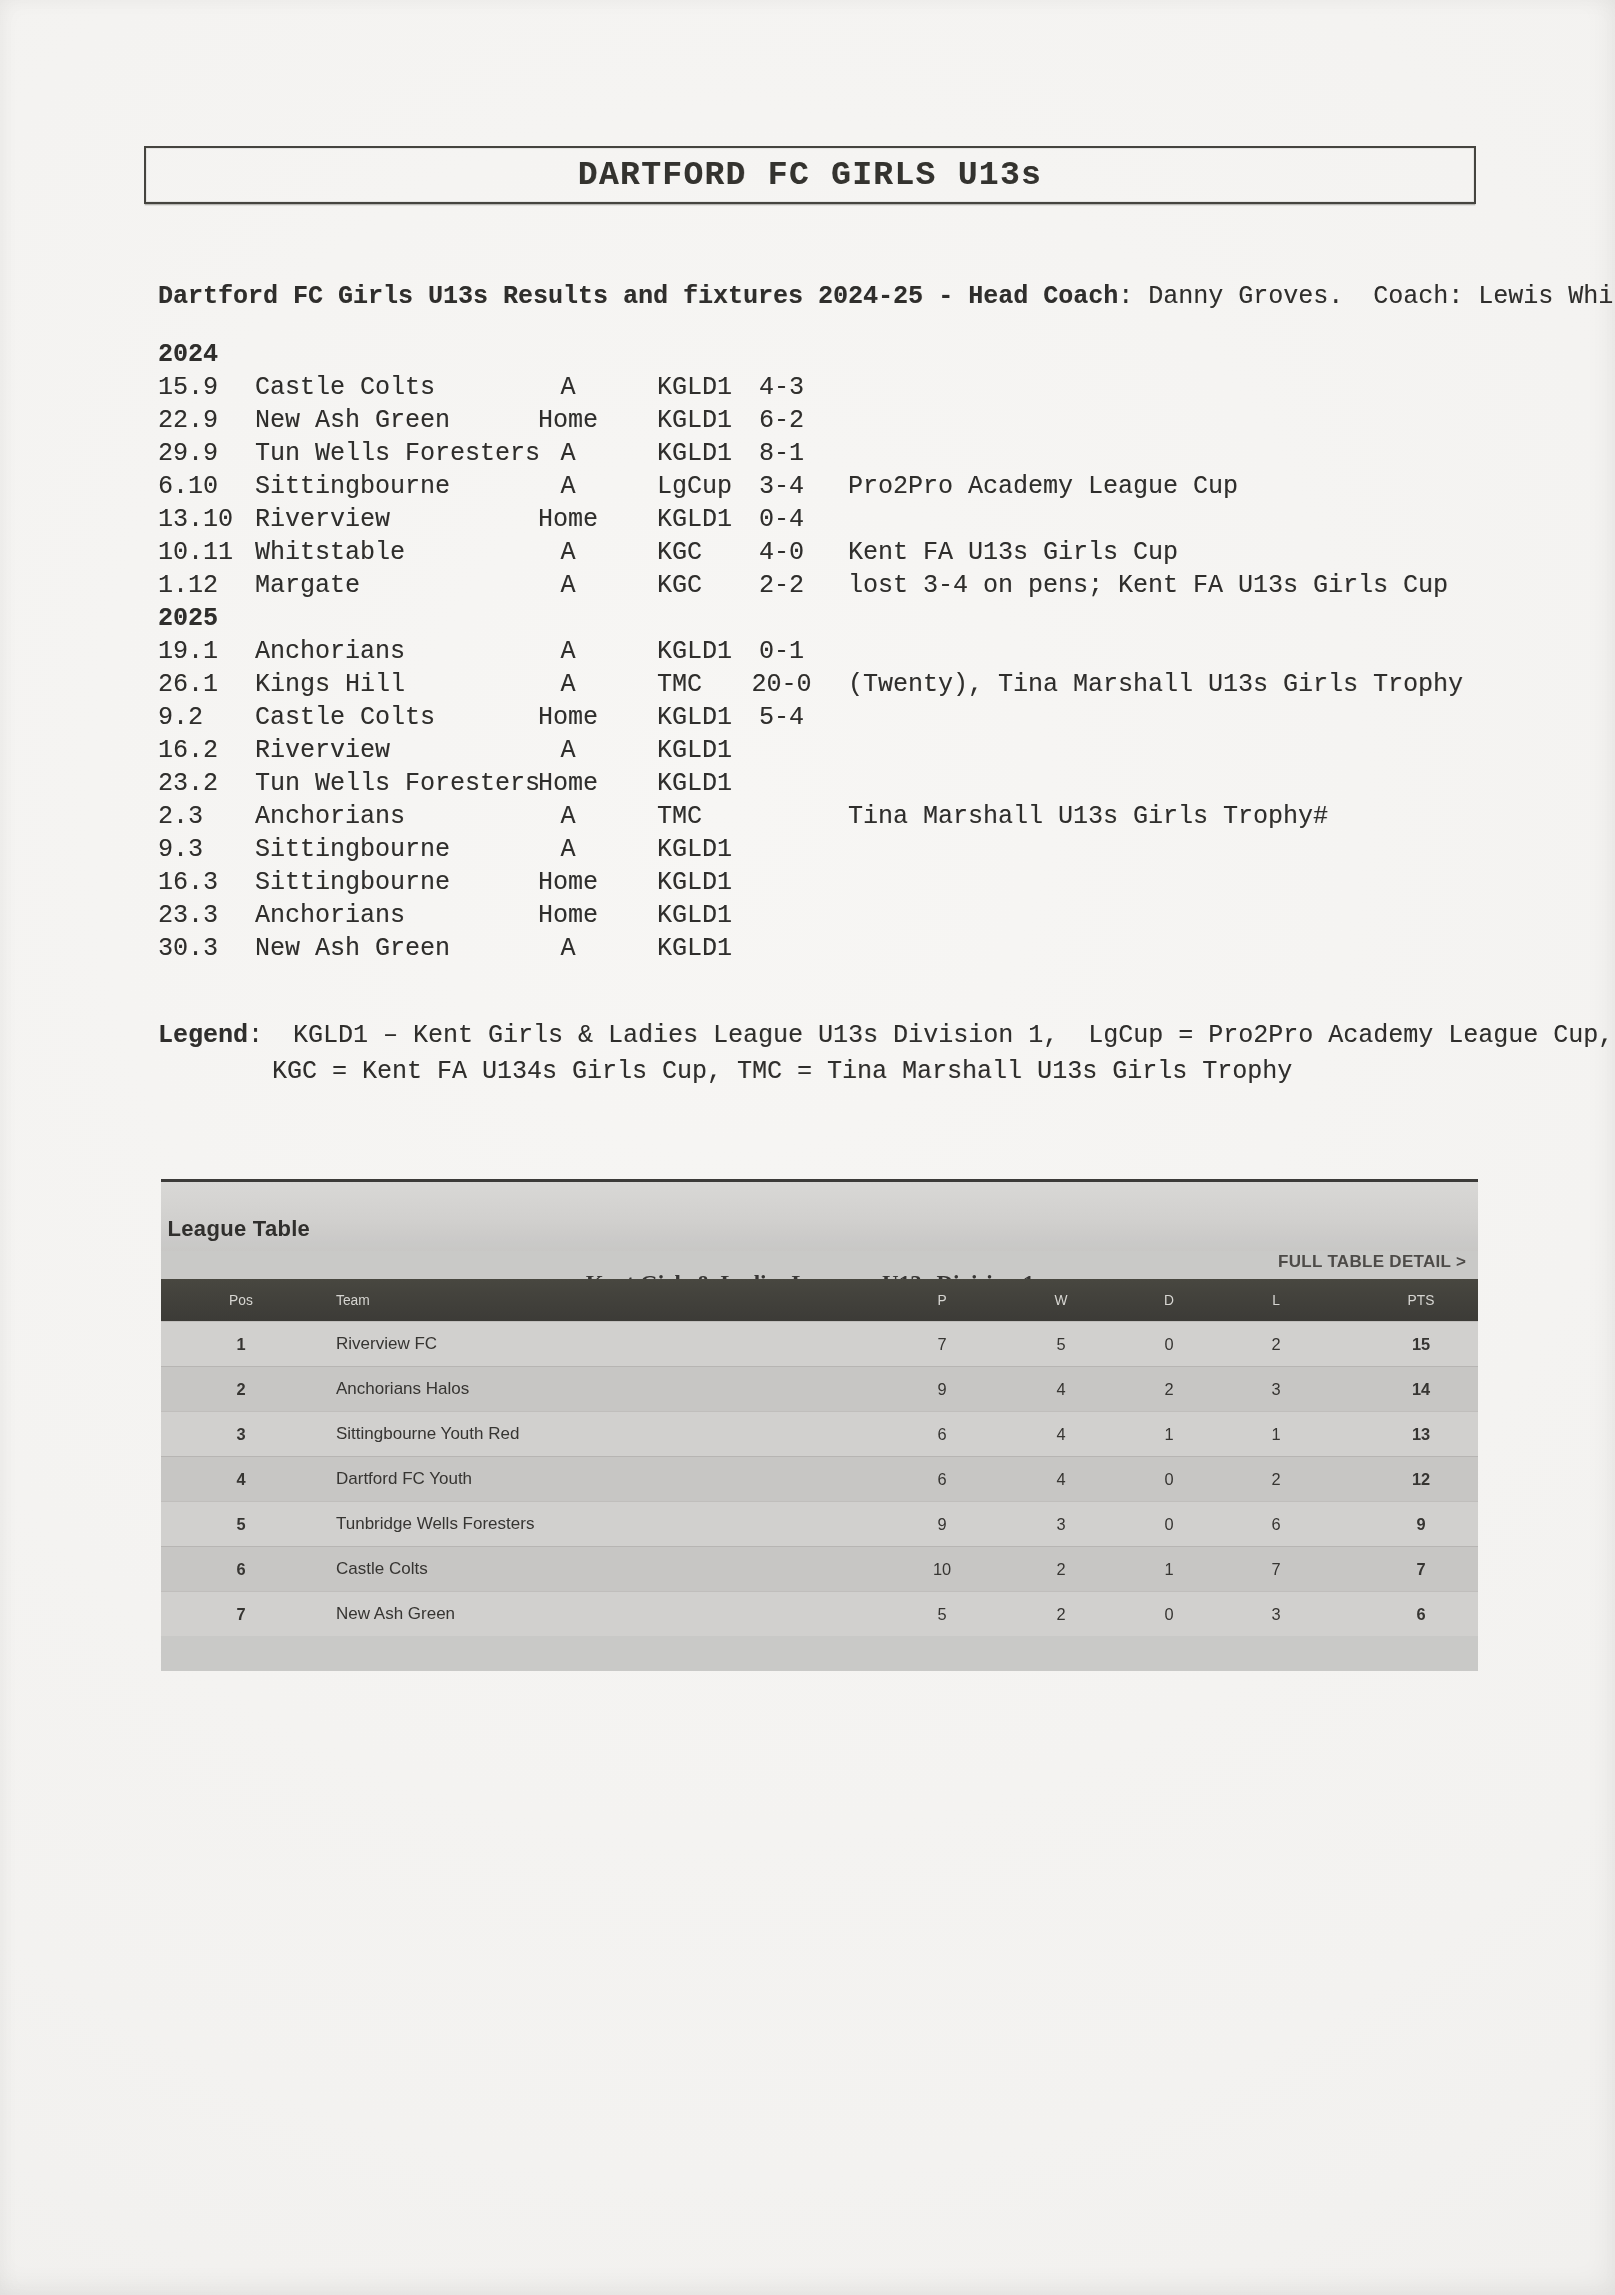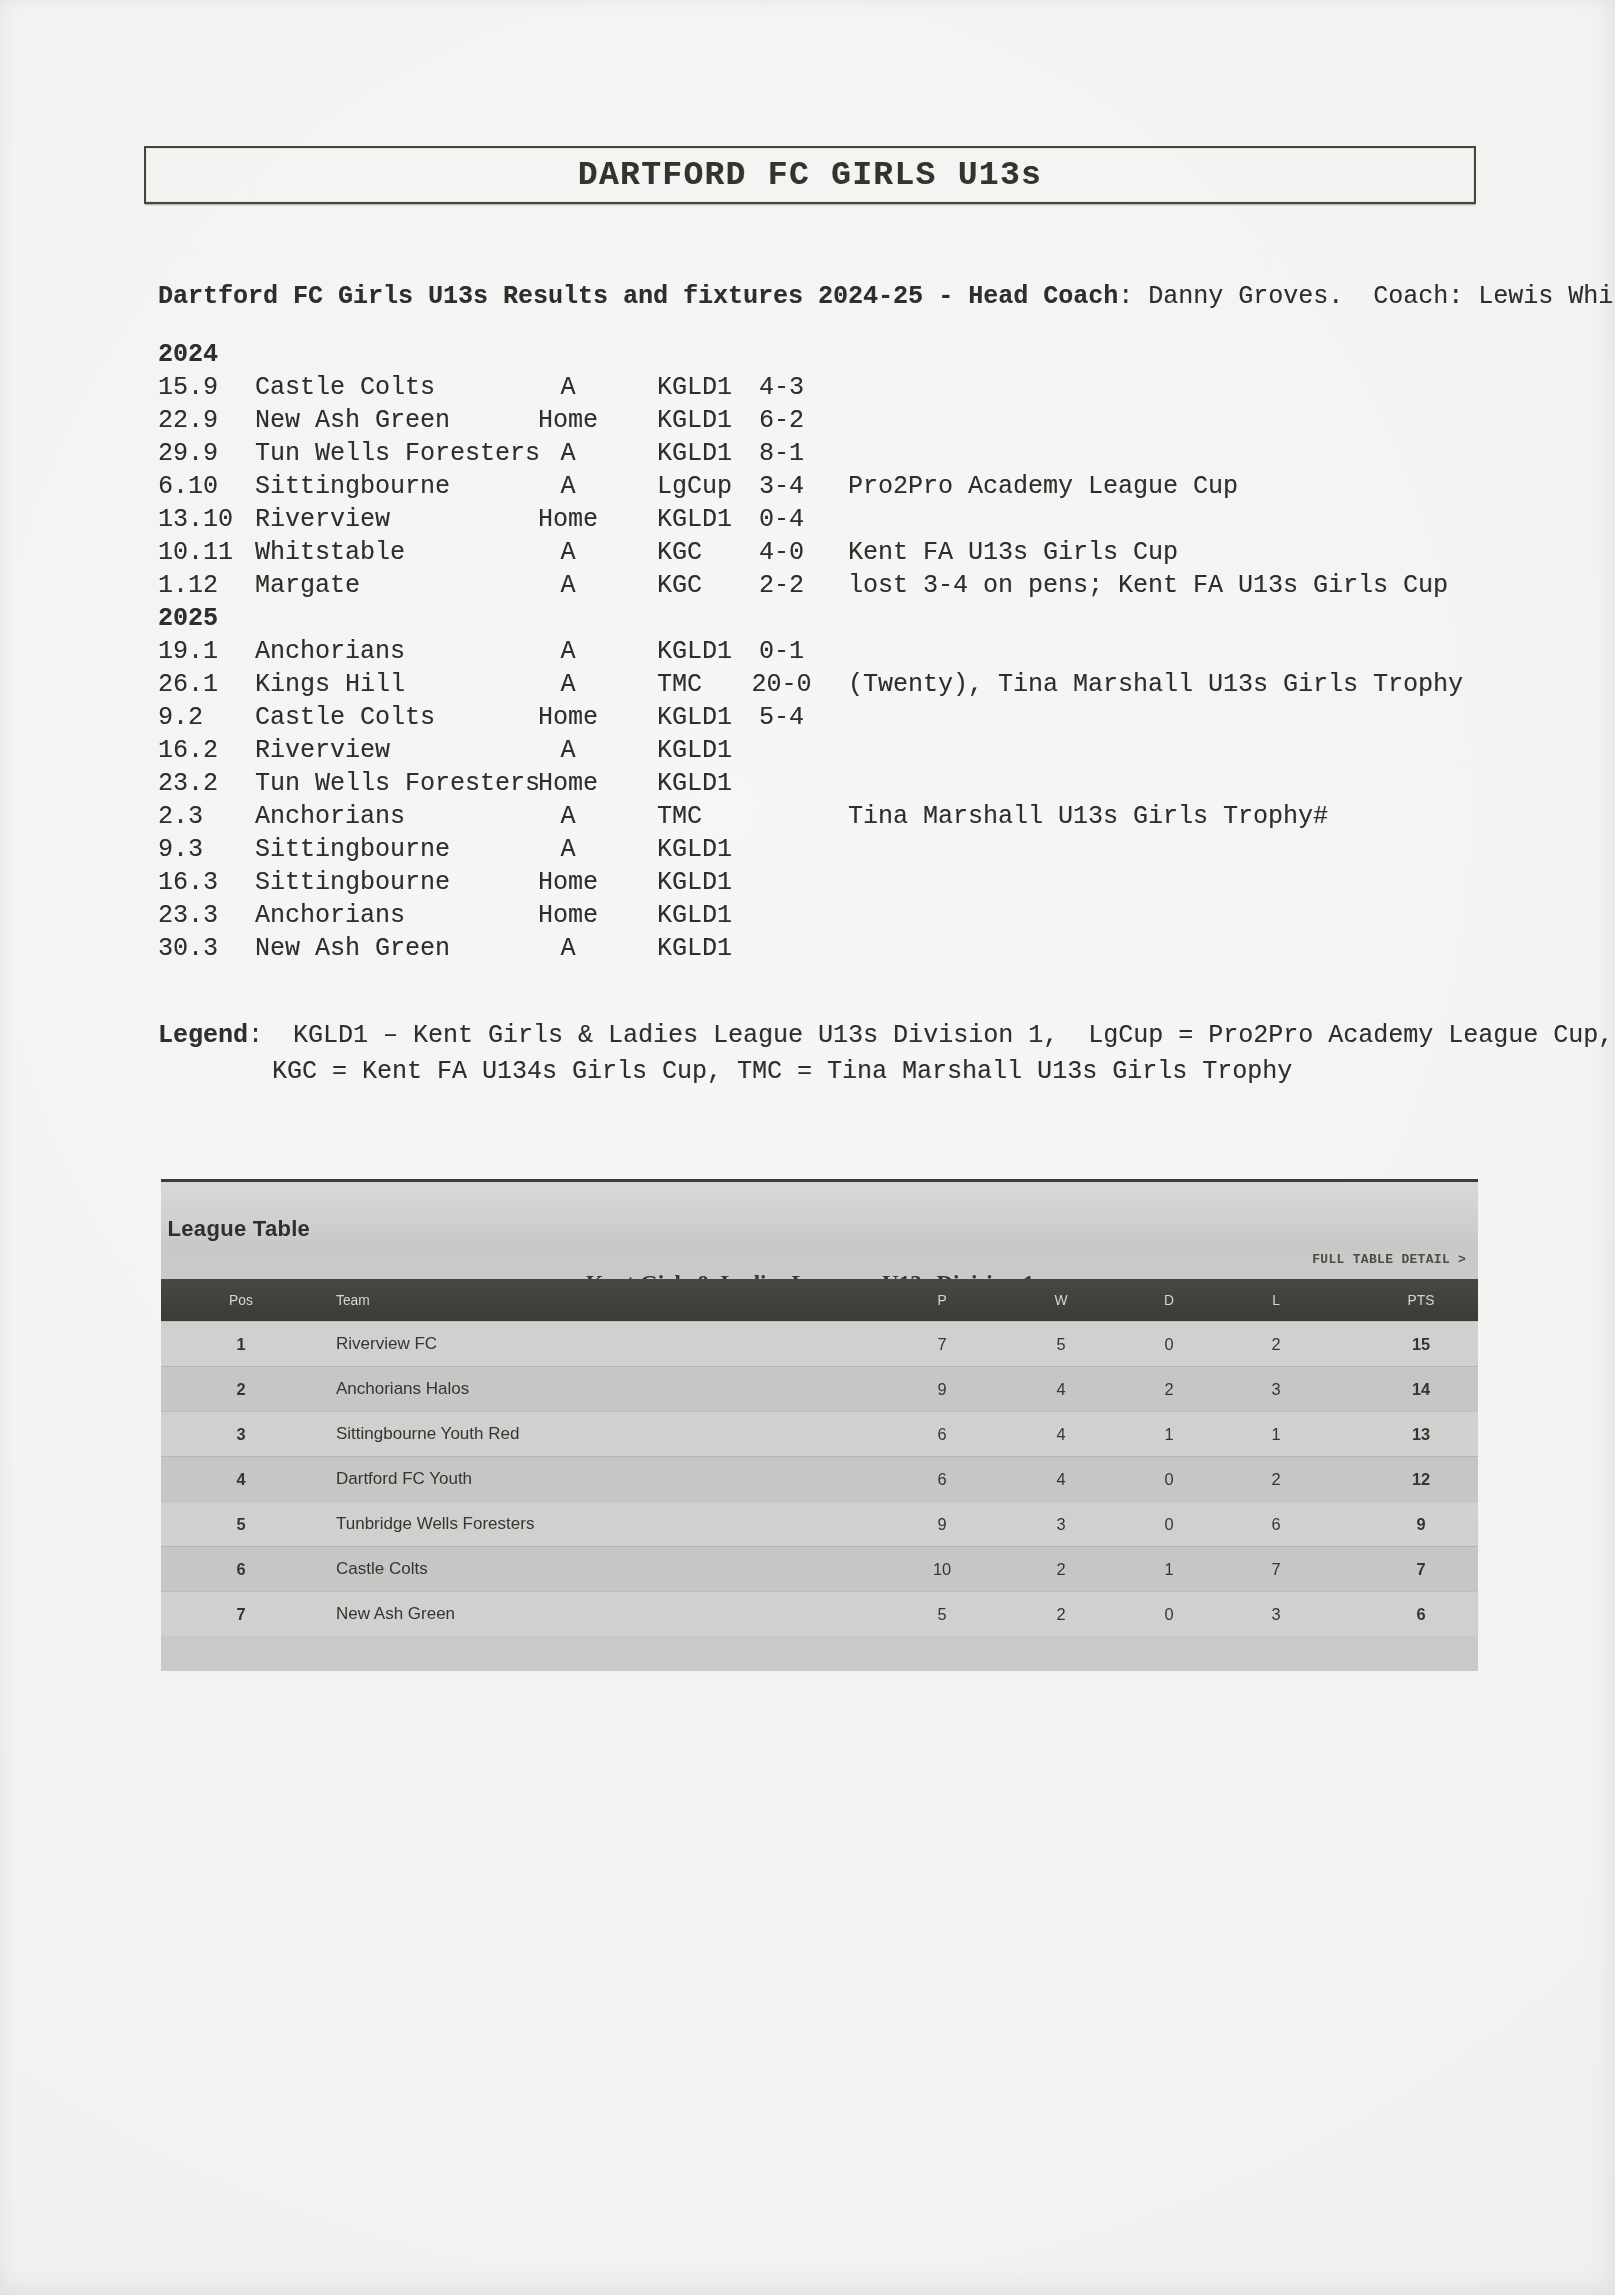--- a/index.html
+++ b/index.html
@@ -75,21 +75,21 @@
     font-size: 22px; font-weight: bold; color: #2e2d2b; letter-spacing: 0.3px;
   }
   .lt-title {
     position: absolute; left: 0; right: 0; top: 19.7px; text-align: center;
     font-family: "Liberation Serif", "DejaVu Serif", serif;
     font-weight: bold; font-size: 23px; line-height: 33px; color: #363533;
     white-space: pre;
   }
   .lt-link {
     position: absolute; right: 11.8px; top: 70px;
-    font-size: 13px; font-weight: bold; color: #4c4a47; letter-spacing: 0.3px; font-family: Liberation Mono, monospace;
+    font-size: 17px; font-weight: bold; color: #4c4a47; letter-spacing: 0.3px;
   }
   .lt-band {
     position: absolute; top: 100px; left: 0; right: 0; height: 42px;
     background: linear-gradient(180deg, #47463f 0%, #3b3a36 100%);
     color: #d8d7d3; font-size: 13.8px;
   }
   .lt-band span, .ltrow span { position: absolute; top: 50%; }
   .col-pos  { left: 80px;  transform: translate(-50%,-50%); text-align: center; }
   .col-team { left: 175px;  transform: translateY(-50%); }
   .col-p    { left: 781px; transform: translate(-50%,-50%); }

